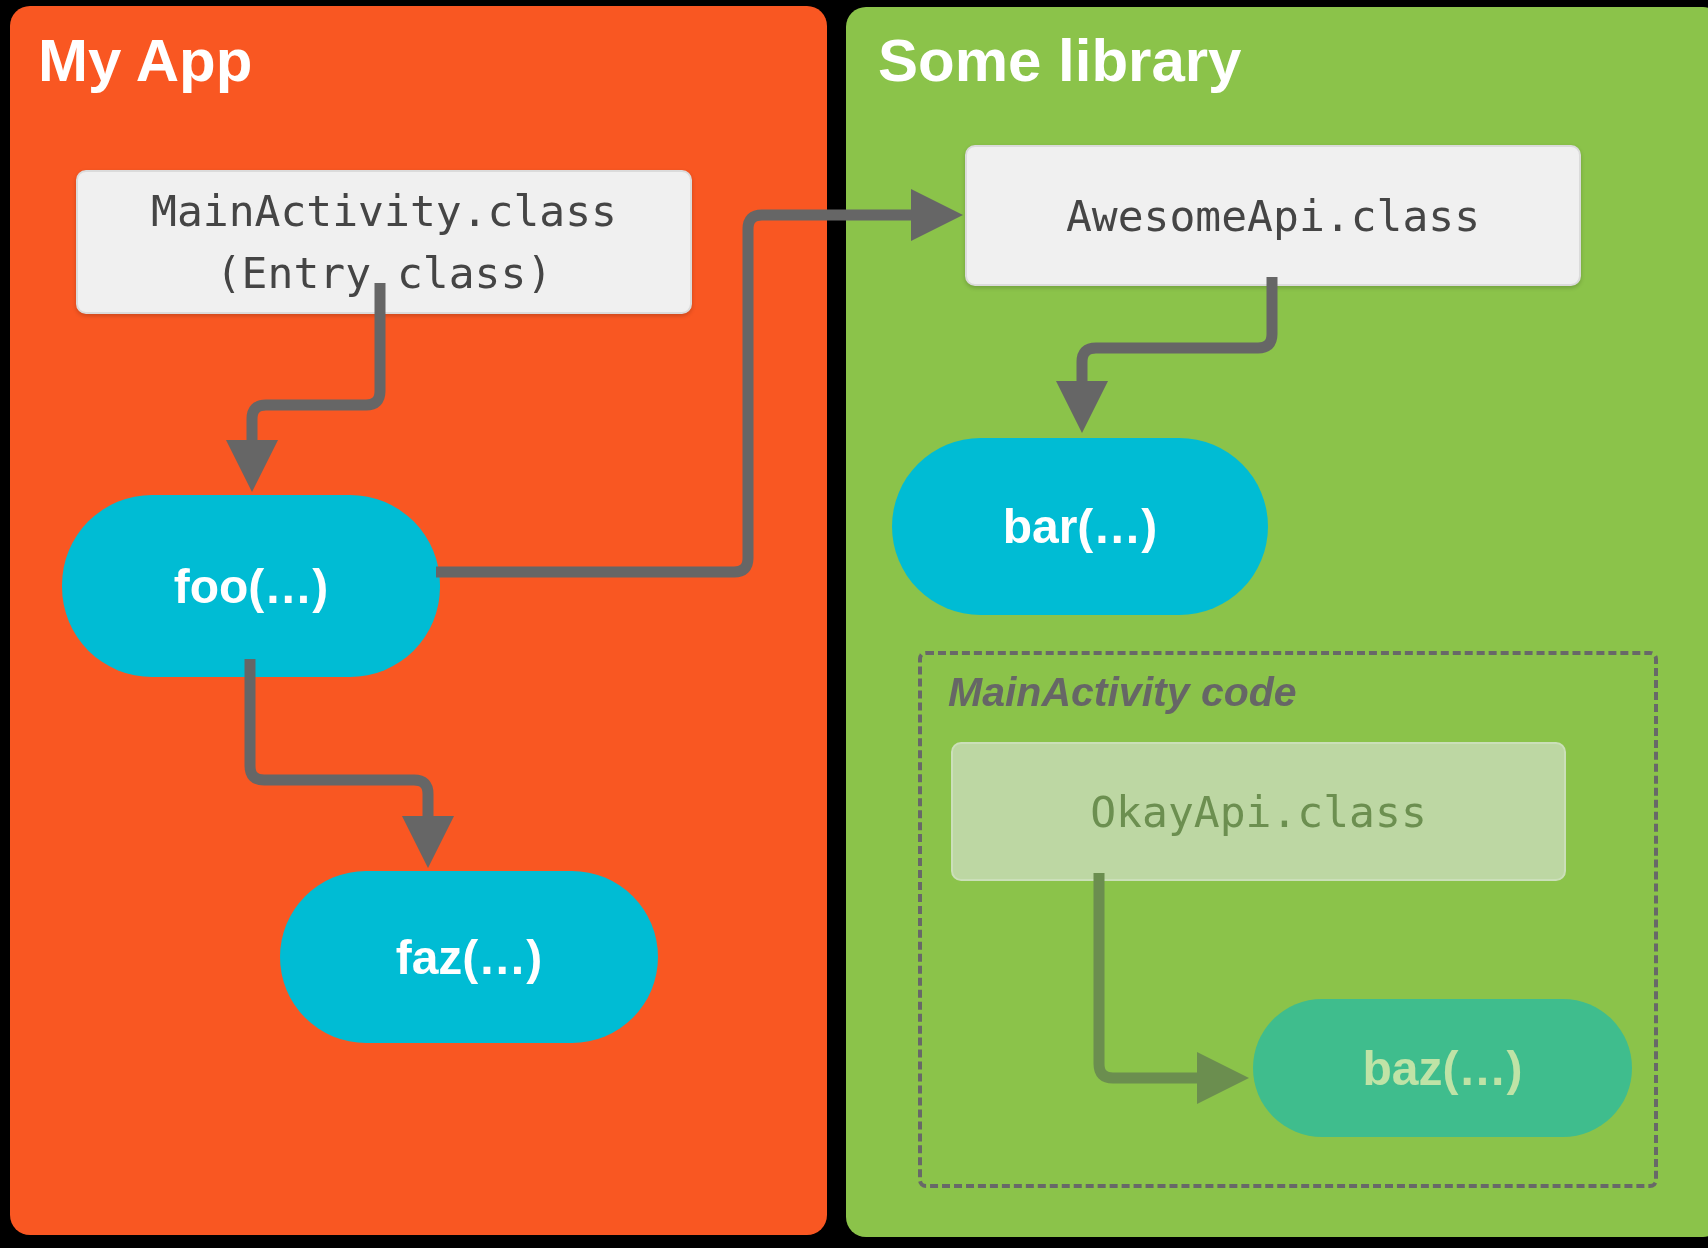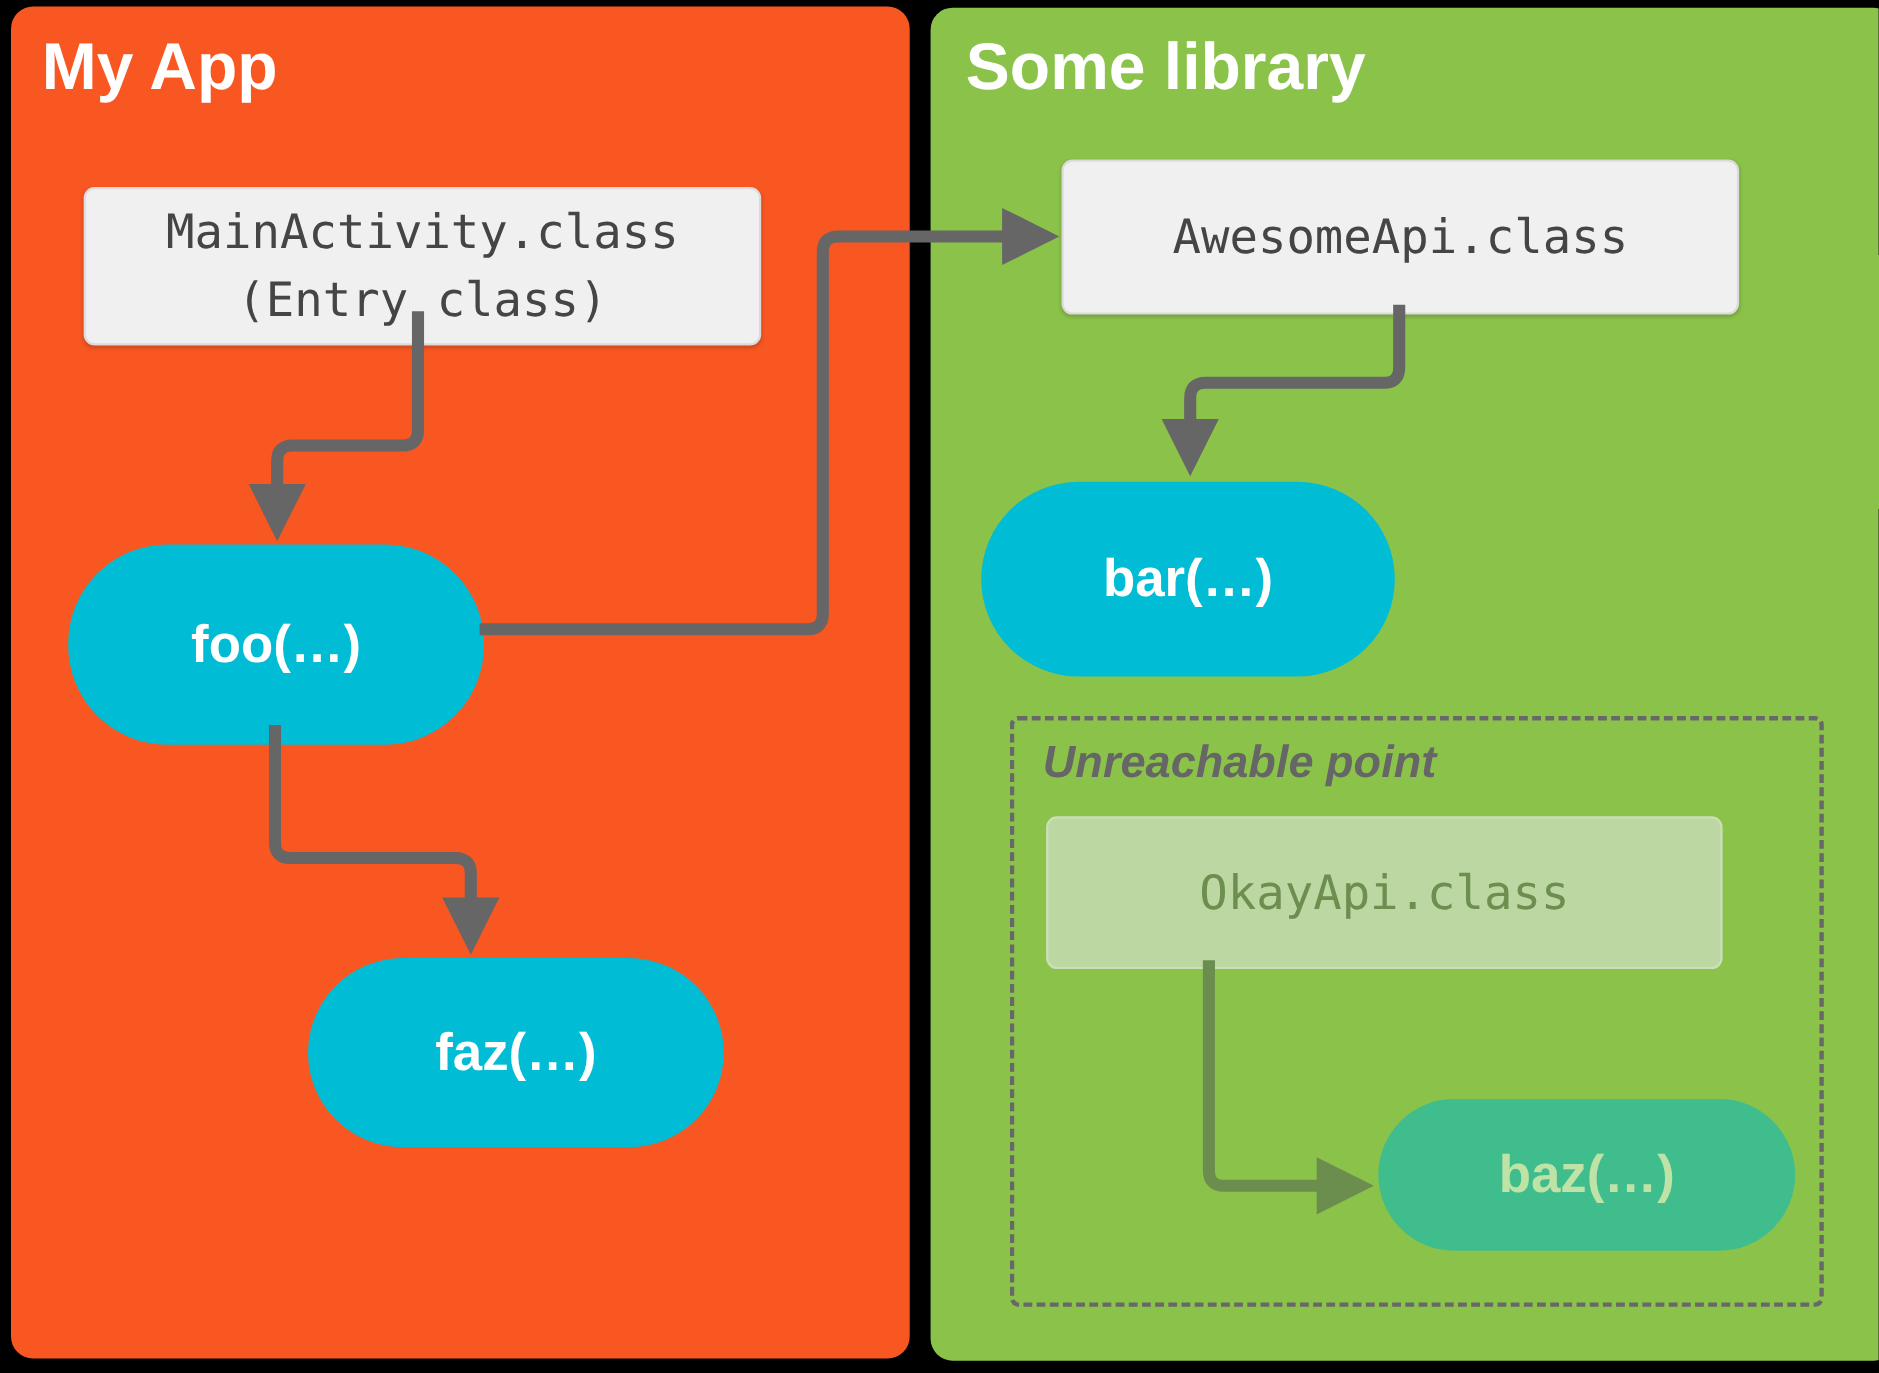--- a/index.html
+++ b/index.html
@@ -88,21 +88,21 @@
   <section class="panel lib">
     <h2 class="panel-title">Some library</h2>
 
     <div class="class-box awesome-box">
       <span>AwesomeApi.class</span>
     </div>
 
     <div class="pill bar">bar(…)</div>
 
     <div class="dashed">
-      <div class="dash-label">Unreachable point</div>
+      <div class="dash-label">MainActivity code</div>
 
       <div class="class-box okay-box">
         <span>OkayApi.class</span>
       </div>
 
       <div class="pill baz">baz(…)</div>
     </div>
   </section>
 
   <svg class="arrows" width="1708" height="1248" viewBox="0 0 1708 1248" xmlns="http://www.w3.org/2000/svg">

